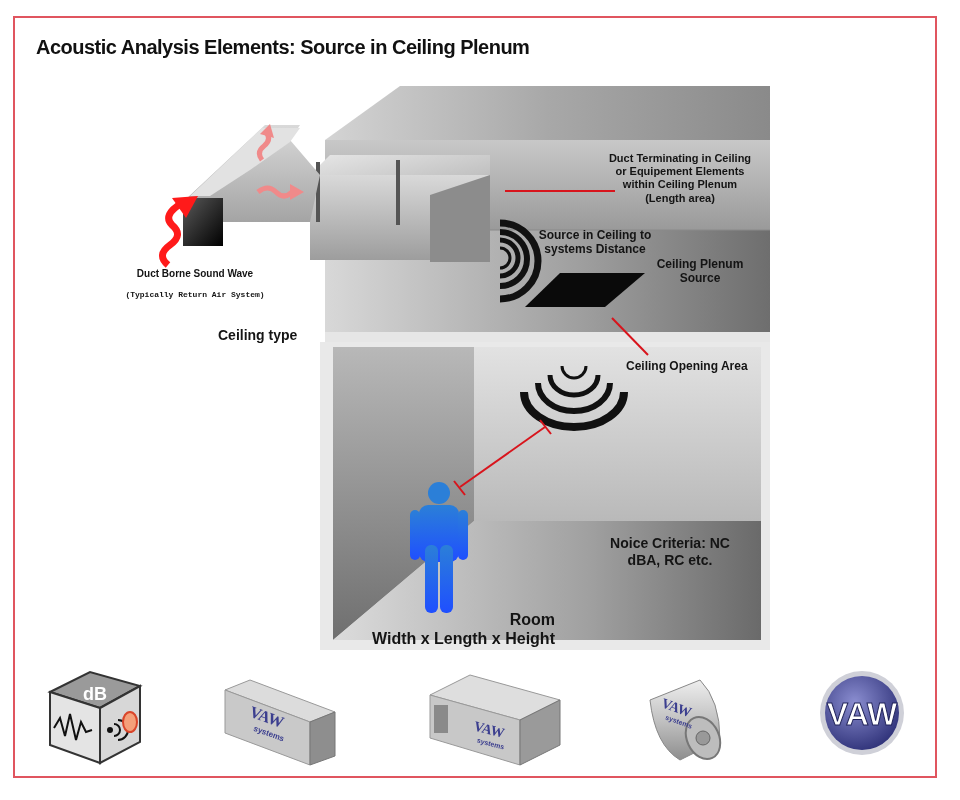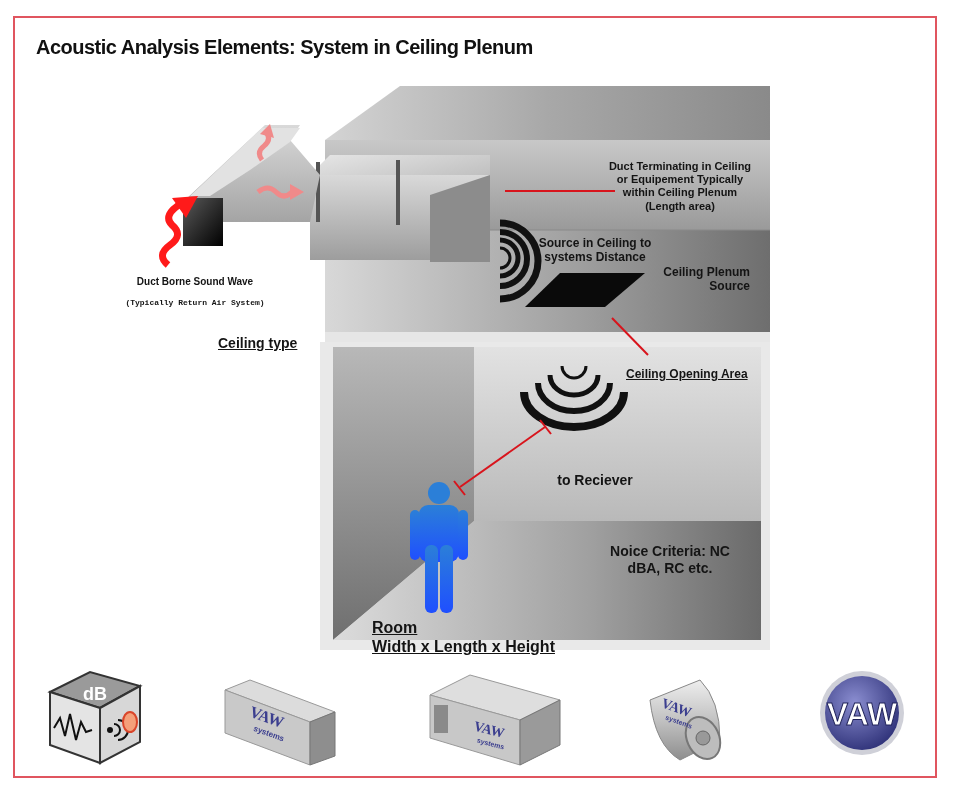--- a/index.html
+++ b/index.html
@@ -1,27 +1,27 @@
 <!DOCTYPE html>
 <html><head>
 <meta charset="utf-8">
 <style>
   html, body { margin: 0; padding: 0; background: #ffffff; }
   body { width: 960px; height: 800px; position: relative; overflow: hidden; font-family: "Liberation Sans", sans-serif; }
   .frame { position: absolute; left: 13px; top: 16px; width: 924px; height: 762px; border: 2px solid #e0555f; box-sizing: border-box; }
   .title { position: absolute; left: 36px; top: 36px; font-size: 20px; font-weight: bold; color: #111; letter-spacing: -0.5px; white-space: nowrap; }
   svg.scene { position: absolute; left: 0; top: 0; }
-  .lbl { position: absolute; font-weight: bold; color: #141414; text-align: center; line-height: 1.2; white-space: nowrap; margin-top: 8px; }
-  .lbl.left { text-align: left; text-decoration: underline; }
+  .lbl { position: absolute; font-weight: bold; color: #141414; text-align: center; line-height: 1.2; white-space: nowrap; }
+  .lbl.left { text-align: right; }
 </style>
 </head>
 <body>
 
 <div class="frame"></div>
-<div class="title">Acoustic Analysis Elements: System in Ceiling Plenum</div>
+<div class="title">Acoustic Analysis Elements: Source in Ceiling Plenum</div>
 
 <svg class="scene" width="960" height="800" viewBox="0 0 960 800">
   <defs>
     <linearGradient id="gTop" x1="0" y1="0" x2="1" y2="0">
       <stop offset="0" stop-color="#d4d4d4"></stop>
         <stop offset="0.5" stop-color="#a8a8a8"></stop>
         <stop offset="1" stop-color="#8a8a8a"></stop>
     </linearGradient>
     <linearGradient id="gBand" x1="0" y1="0" x2="0" y2="1">
       <stop offset="0" stop-color="#c8c8c8"></stop>
@@ -178,44 +178,43 @@
 
   <g>
     <circle cx="862" cy="713" r="42" fill="#cfd0d8"></circle>
     <circle cx="862" cy="713" r="37" fill="url(#gVaw)"></circle>
     <text x="862" y="725" font-family="Liberation Sans, sans-serif" font-weight="bold" font-size="32" fill="#fff" text-anchor="middle" stroke="#1f2258" stroke-width="1">VAW</text>
   </g>
 </svg>
 
 <div class="lbl" style="left:600px; top:152px; font-size:11px; width:160px;">
   <div>Duct Terminating in Ceiling</div>
-  <div>or Equipement Typically</div>
+  <div>or Equipement Elements</div>
   <div>within Ceiling Plenum</div>
   <div>(Length area)</div>
 </div>
 
 <div class="lbl" style="left:530px; top:228px; font-size:12px; width:130px;">
   <div>Source in Ceiling to</div>
   <div>systems Distance</div>
 </div>
 
-<div class="lbl" style="left:650px; top:257px; font-size:12px; width:100px;text-align:right;">
+<div class="lbl" style="left:650px; top:257px; font-size:12px; width:100px;">
   <div>Ceiling Plenum</div>
   <div>Source</div>
 </div>
 
 <div class="lbl" style="left:100px; top:268px; font-size:10px; width:190px;">Duct Borne Sound Wave</div>
 <div class="lbl" style="left:100px; top:290px; font-size:8px; width:190px;font-family:Liberation Mono, monospace;">(Typically Return Air System)</div>
 
 <div class="lbl left" style="left:218px; top:327px; font-size:14px;">Ceiling type</div>
 
 <div class="lbl left" style="left:626px; top:359px; font-size:12px;">Ceiling Opening Area</div>
 
 <div class="lbl" style="left:495px; top:464px; font-size:14px; width:200px;">
-  <div>to Reciever</div>
 </div>
 
 <div class="lbl" style="left:600px; top:535px; font-size:14px; width:140px;">
   <div>Noice Criteria: NC</div>
   <div>dBA, RC etc.</div>
 </div>
 
 <div class="lbl left" style="left:372px; top:610px; font-size:16px;">
   <div>Room</div>
   <div>Width x Length x Height</div>

